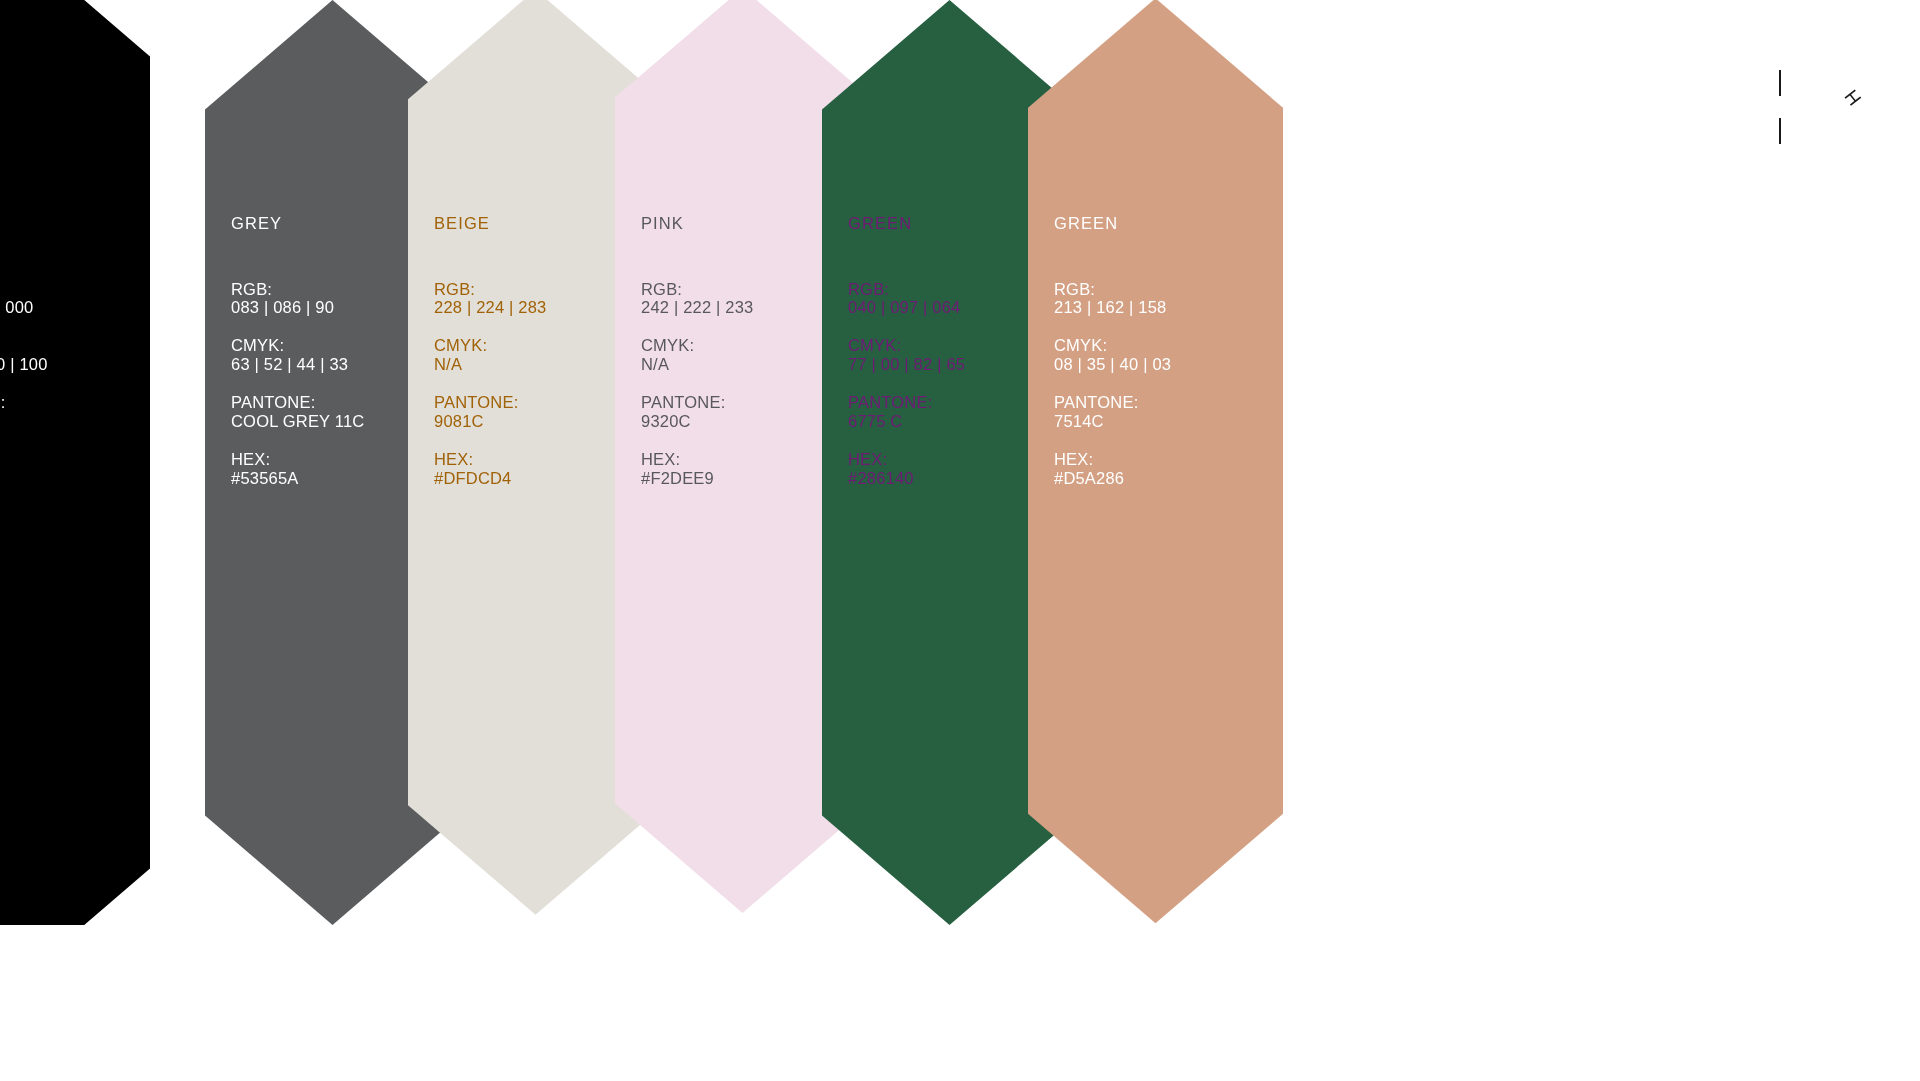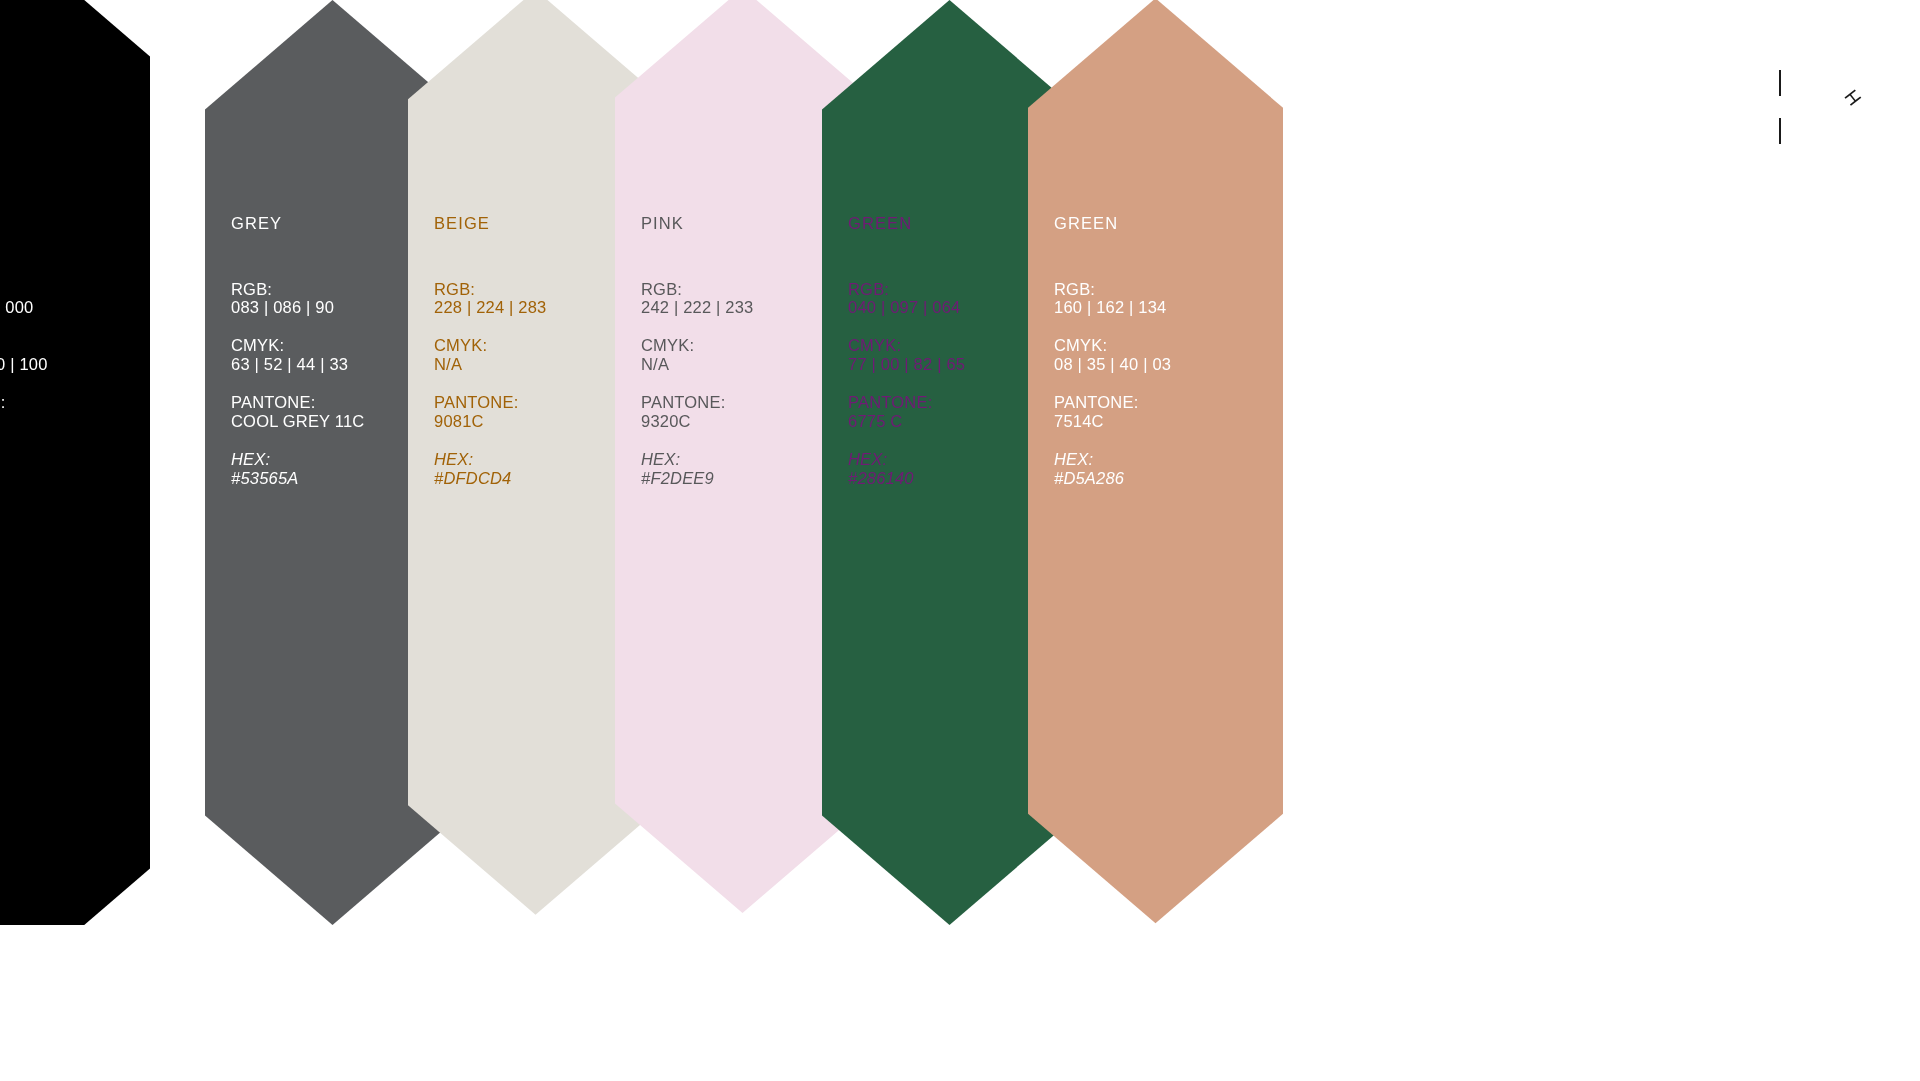--- a/index.html
+++ b/index.html
@@ -17,21 +17,21 @@
   .swatch .shape svg{display:block;width:100%;height:100%;}
 
   .info{position:absolute;left:26px;top:215px;width:230px;}
   .cname{
     font-size:16.5px;letter-spacing:1.1px;font-weight:400;
     margin:0 0 48px 0;line-height:1;white-space:nowrap;
   }
   .field{margin:16px 0 20px 0;}
   .field .k{font-size:16.5px;line-height:1.12;letter-spacing:.2px;white-space:nowrap;}
   .field .v{font-size:16.5px;line-height:1.12;letter-spacing:.2px;white-space:nowrap;}
-  .field:last-child{margin-bottom:0;font-style:italic;}
+  .field:last-child{margin-bottom:0;}
 
   
   #title-block{
     position:absolute;left:1660px;top:70px;width:240px;height:240px;
     text-align:center;color:#161616;
   }
   .tick{
     width:2px;height:26px;background:#1a1a1a;margin:0 auto;
   }
   .tick.top{margin-bottom:22px;}
@@ -186,21 +186,21 @@
       <div class="swatch" style="left: 1028px; width: 255px;">
         <div class="shape">
           <svg viewBox="0 0 255 1081" preserveAspectRatio="none">
             <polygon points="127.5,-2 255,126 255,951 127.5,1079 0,951 0,126" fill="#D4A083"></polygon>
           </svg>
         </div>
         <div class="info" style="color: rgb(255, 255, 255);">
           <div class="cname">GREEN</div>
           <div class="field">
             <div class="k">RGB:</div>
-            <div class="v">160 | 162 | 134</div>
+            <div class="v">213 | 162 | 158</div>
           </div>
           <div class="field">
             <div class="k">CMYK:</div>
             <div class="v">08 | 35 | 40 | 03</div>
           </div>
           <div class="field">
             <div class="k">PANTONE:</div>
             <div class="v">7514C</div>
           </div>
           <div class="field">

